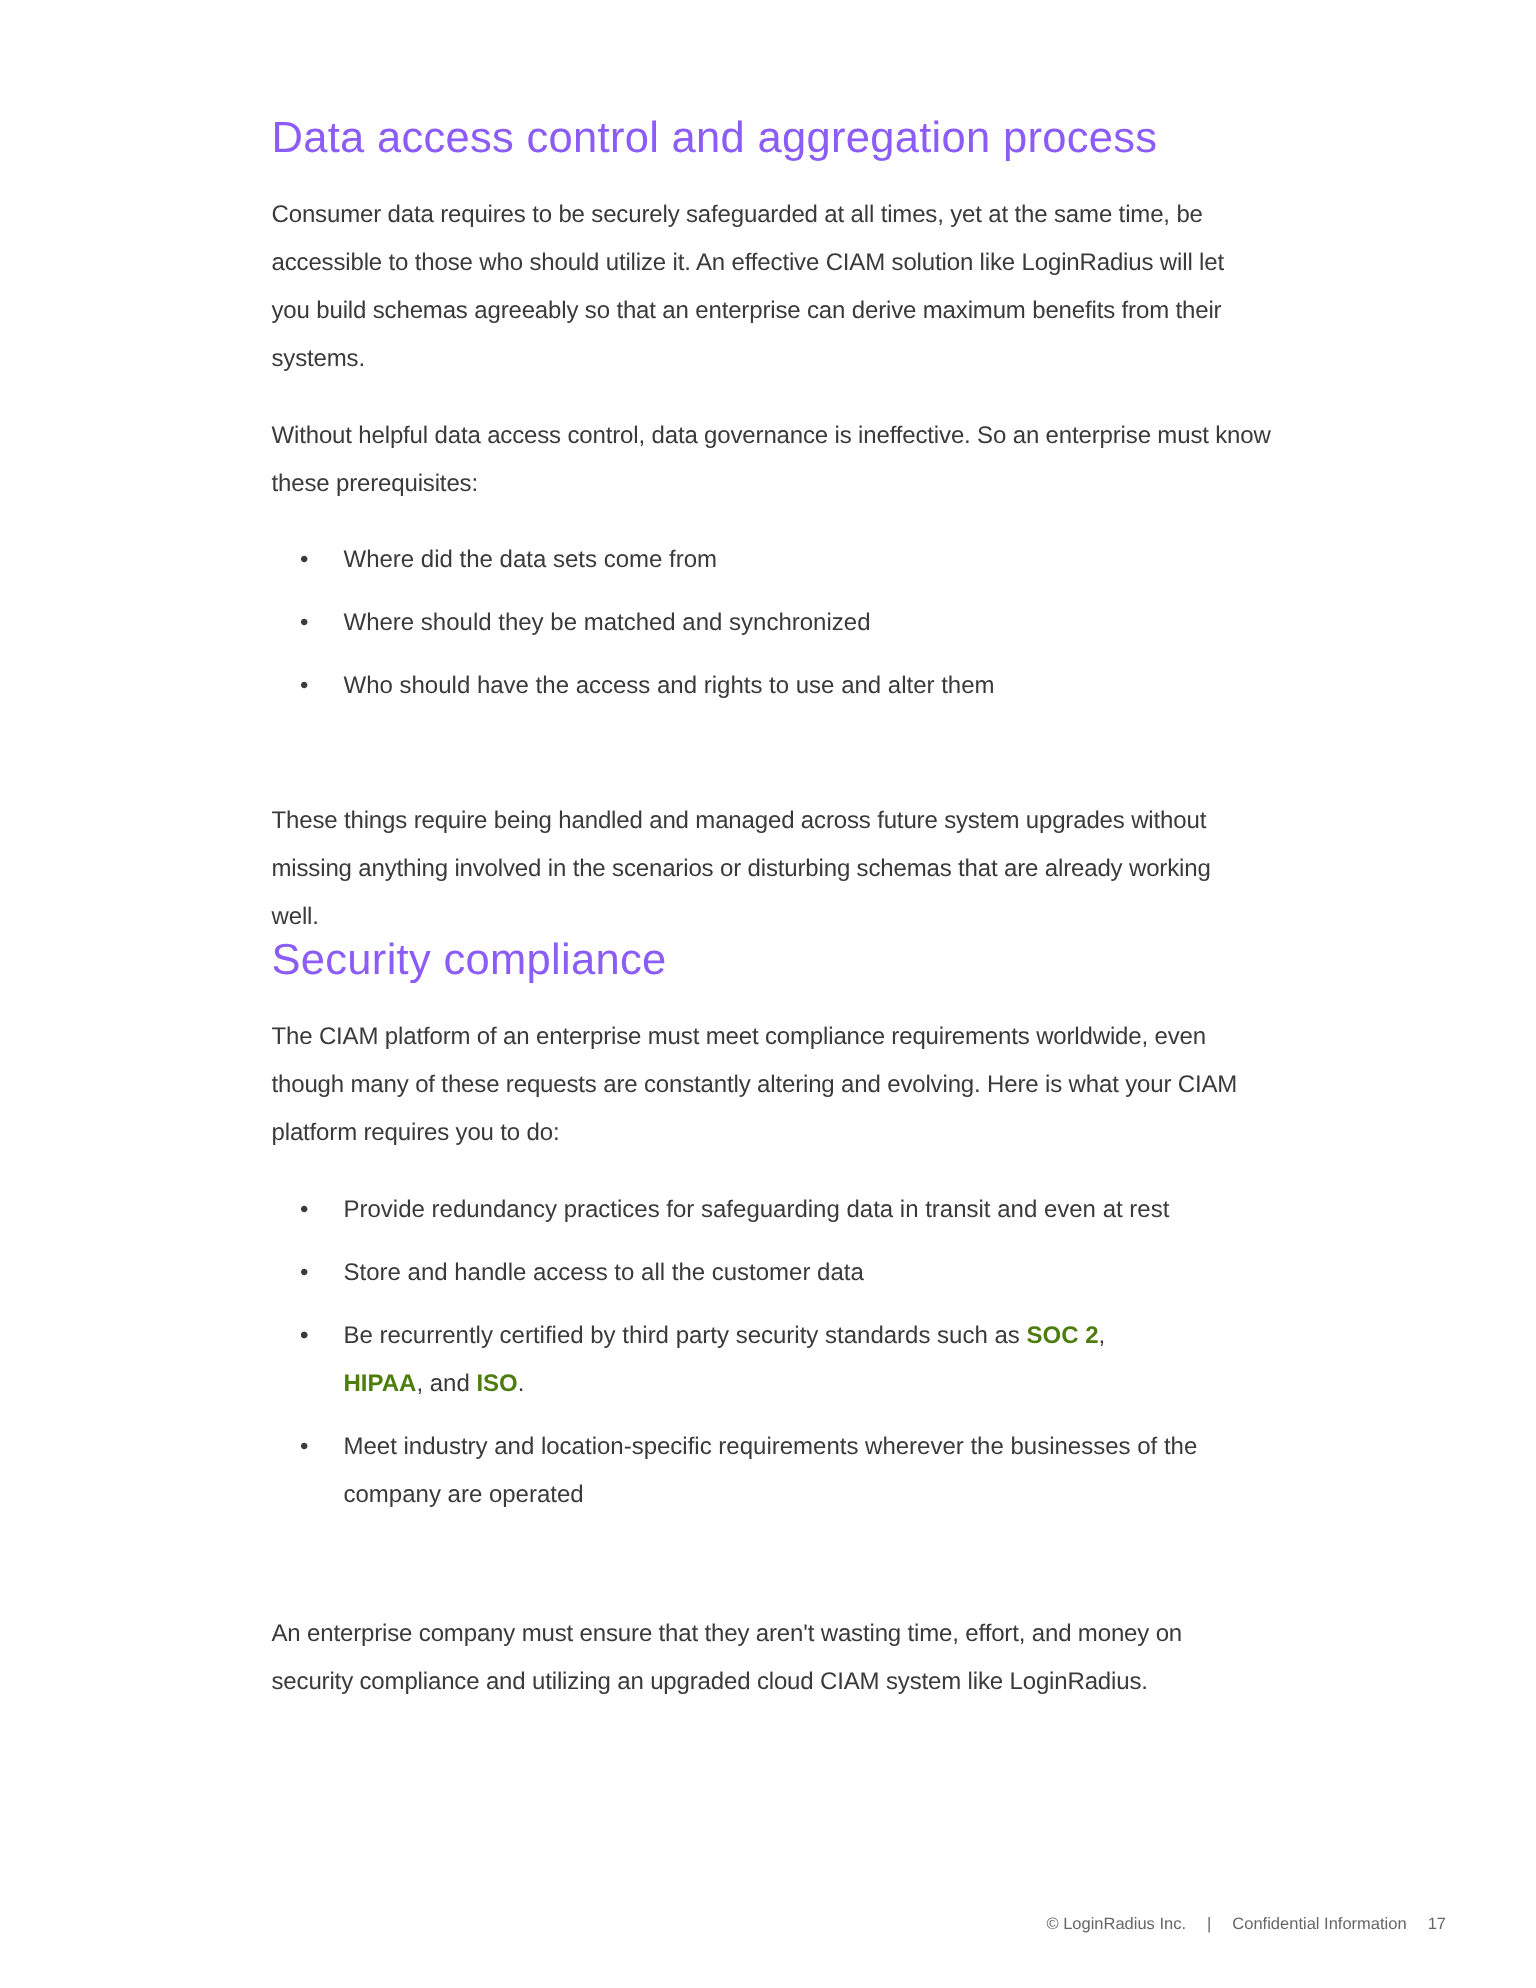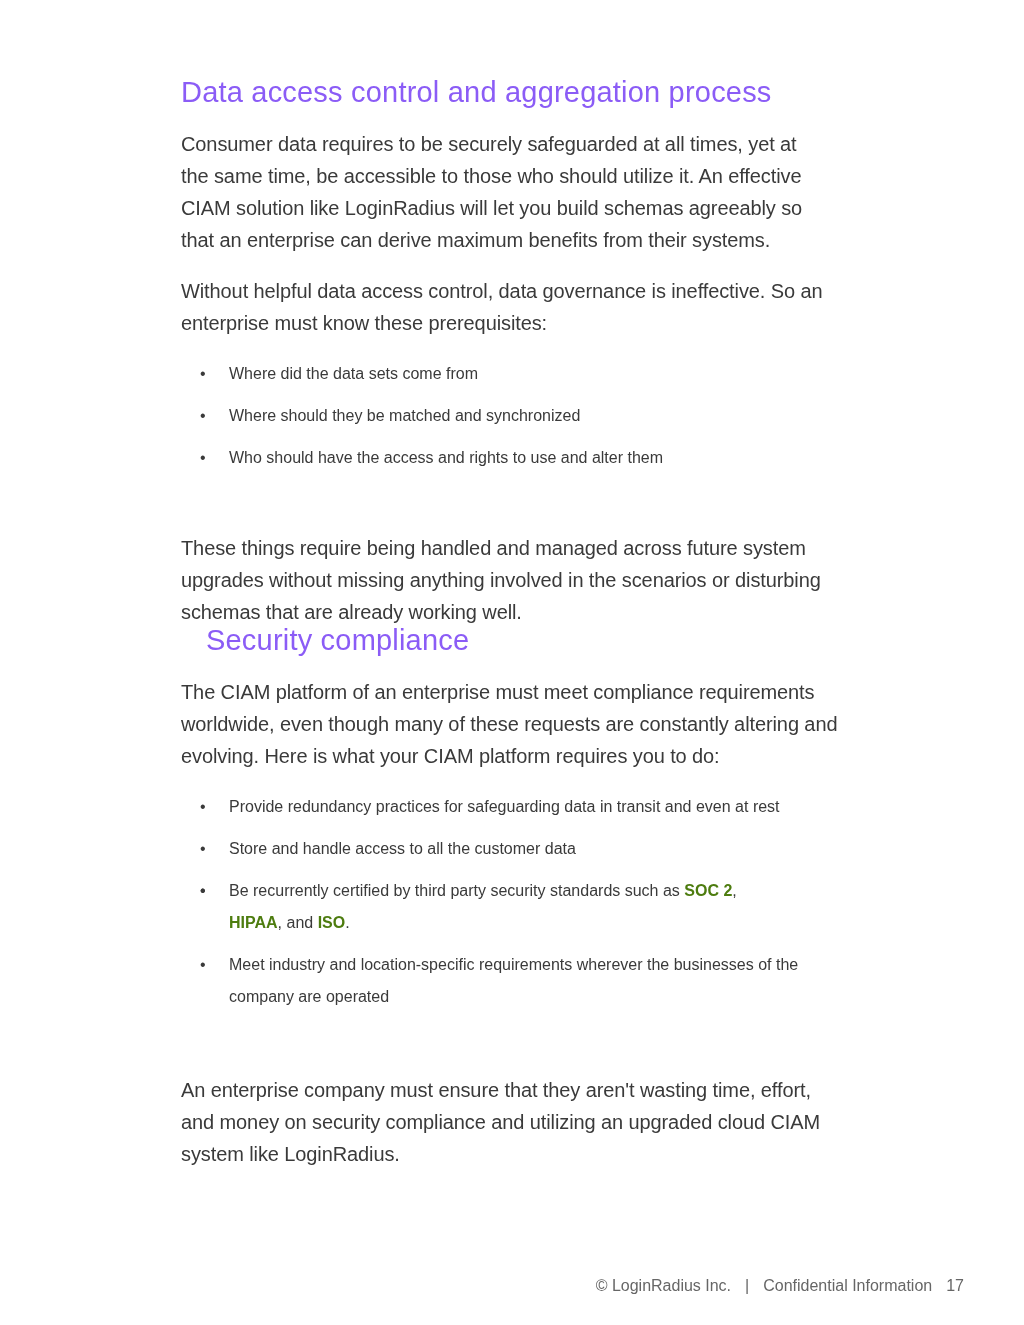--- a/index.html
+++ b/index.html
@@ -1,43 +1,43 @@
 <!DOCTYPE html>
 <html><head>
 <meta charset="utf-8">
 <style>
   html, body { margin: 0; padding: 0; background: #ffffff; }
   body { width: 1024px; height: 1325px; position: relative; overflow: hidden;
          font-family: "Liberation Sans", "DejaVu Sans", sans-serif; color: #3a3a3a; }
   .page { position: absolute; left: 181px; top: 0; width: 680px; }
   h2 { font-weight: 400; color: #8b5cf6; font-size: 29px; margin: 0; letter-spacing: 0.2px; }
-  p { font-size: 20px; line-height: 32px; margin: 0; letter-spacing: -0.1px; }
+  p { font-size: 16px; line-height: 32px; margin: 0; letter-spacing: -0.1px; }
   ul { list-style: none; margin: 0; padding: 0; }
   li { position: relative; padding-left: 48px; font-size: 16px; line-height: 32px; }
   li .bullet { position: absolute; left: 19px; top: 0; }
   .link { color: #4d7c0f; font-weight: 700; }
-  .footer { position: absolute; top: 1277px; right: 60px; font-size: 16px; color: #666; white-space: nowrap; }
+  .footer { position: absolute; top: 1277px; right: 60px; font-size: 11px; color: #666; white-space: nowrap; }
   .footer span { display: inline-block; }
   .sep { margin: 0 14px; }
 </style>
 </head>
 <body>
 
 <div class="page">
   <h2 style="position:absolute; top:76px;">Data access control and aggregation process</h2>
   <p style="position:absolute; top:128px; width:640px;">Consumer data requires to be securely safeguarded at all times, yet at the same time, be accessible to those who should utilize it. An effective CIAM solution like LoginRadius will let you build schemas agreeably so that an enterprise can derive maximum benefits from their systems.</p>
   <p style="position:absolute; top:275px; width:670px;">Without helpful data access control, data governance is ineffective. So an enterprise must know these prerequisites:</p>
   <ul style="position:absolute; top:358px; width:680px;">
     <li style="margin-bottom:10px;"><span class="bullet">•</span><span>Where did the data sets come from</span></li>
     <li style="margin-bottom:10px;"><span class="bullet">•</span><span>Where should they be matched and synchronized</span></li>
     <li><span class="bullet">•</span><span>Who should have the access and rights to use and alter them</span></li>
   </ul>
   <p style="position:absolute; top:494px; width:650px;margin-top:38px;">These things require being handled and managed across future system upgrades without missing anything involved in the scenarios or disturbing schemas that are already working well.</p>
 
-  <h2 style="position:absolute; top:624px;margin-left:25px;">Security compliance</h2>
+  <h2 style="position:absolute; top:624px;">Security compliance</h2>
   <p style="position:absolute; top:676px; width:670px;">The CIAM platform of an enterprise must meet compliance requirements worldwide, even though many of these requests are constantly altering and evolving. Here is what your CIAM platform requires you to do:</p>
   <ul style="position:absolute; top:791px; width:680px;">
     <li style="margin-bottom:10px;"><span class="bullet">•</span><span>Provide redundancy practices for safeguarding data in transit and even at rest</span></li>
     <li style="margin-bottom:10px;"><span class="bullet">•</span><span>Store and handle access to all the customer data</span></li>
     <li style="margin-bottom:10px;"><span class="bullet">•</span></li>
     <li style="margin-bottom:10px; width:580px;"><span class="bullet">•</span><span>Be recurrently certified by third party security standards such as </span><a class="link">SOC 2</a><span>,</span><br><a class="link">HIPAA</a><span>, and </span><a class="link">ISO</a><span>.</span></li>
     <li style="width:620px;"><span class="bullet">•</span><span>Meet industry and location-specific requirements wherever the businesses of the company are operated</span></li>
   </ul>
   <p style="position:absolute; top:1074px; width:640px;">An enterprise company must ensure that they aren't wasting time, effort, and money on security compliance and utilizing an upgraded cloud CIAM system like LoginRadius.</p>
 </div>

